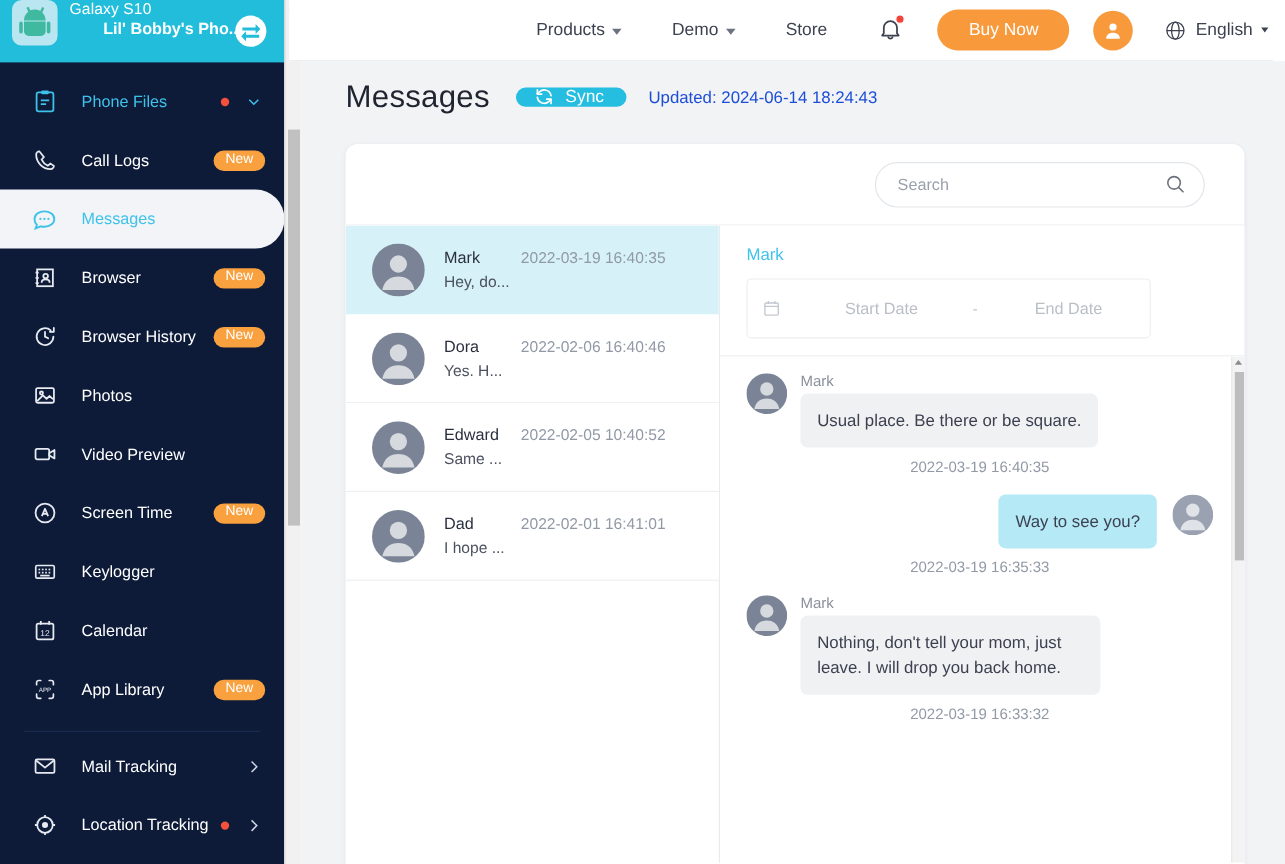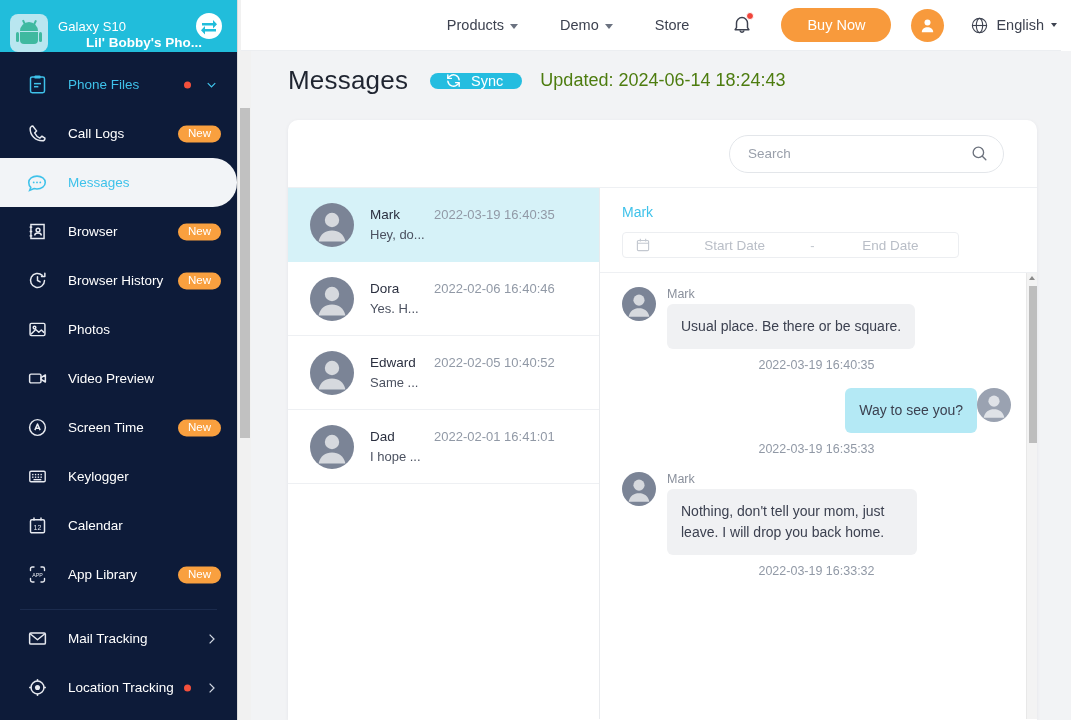--- a/index.html
+++ b/index.html
@@ -13,21 +13,21 @@
 
   
   .sidebar {
     position: absolute; left: 0; top: 0;
     width: 237px; height: 720px;
     background: #0d1b39;
     overflow: hidden;
   }
   .device-head {
     height: 52px; background: #21bddb;
-    display: flex; align-items: flex-end; padding: 0 10px 0 10px;
+    display: flex; align-items: flex-start; padding: 0 10px 0 10px;
     position: relative;
   }
   .device-thumb {
     width: 38px; height: 38px; border-radius: 8px;
     background: #b9e6f0; display: flex; align-items: center; justify-content: center;
     flex: 0 0 auto;
   }
   .droid { width: 20px; height: 22px; position: relative; }
   .droid .head {
     position: absolute; top: 0; left: 1px; width: 18px; height: 9px;
@@ -146,21 +146,21 @@
     background: #f2f3f5; overflow: hidden;
   }
   .page-head { display: flex; align-items: center; padding: 14px 0 0 37px; }
   .page-title { font-size: 26px; color: #1f2430; font-weight: normal; letter-spacing: .2px; }
   .sync-btn {
     margin-left: 22px; background: #25bde0; color: #fff; border: none;
     border-radius: 18px; height: 16px; padding: 0 19px 0 15px;
     display: flex; align-items: center; gap: 9px; font-size: 14.5px; cursor: pointer;
     font-family: inherit;
   }
-  .updated { margin-left: 18px; font-size: 18px; color: #4d7c0f; text-align: center; }
+  .updated { margin-left: 18px; font-size: 14px; color: #1d4ed8; text-align: center; }
 
   .card {
     position: absolute; left: 37px; top: 69px;
     width: 749px; height: 600px;
     background: #ffffff; border-radius: 10px 10px 0 0;
     box-shadow: 0 1px 4px rgba(20,30,60,.06);
     overflow: hidden;
   }
   .card-search-row {
     height: 68px; display: flex; align-items: center; justify-content: flex-end;
@@ -191,33 +191,33 @@
   .conv-texts { margin-left: 16px; display: flex; align-items: flex-start; }
   .conv-col { display: flex; flex-direction: column; width: 62px; }
   .conv-name { font-size: 13.5px; color: #2b3040; line-height: 20px; }
   .conv-prev { font-size: 13px; color: #4c5261; line-height: 20px; white-space: nowrap; }
   .conv-time { font-size: 13px; color: #9199a6; margin-left: 2px; white-space: nowrap; line-height: 20px; }
 
   .chat { flex: 1; position: relative; display: flex; flex-direction: column; background: #fff; }
   .chat-head { padding: 16px 0 14px 22px; border-bottom: 1px solid #eef0f3; }
   .chat-who { font-size: 14px; color: #3fc2ea; margin-bottom: 12px; }
   .date-range {
-    width: 337px; height: 26px; border: 1px solid #eceef1; border-radius: 4px;
+    width: 337px; height: 50px; border: 1px solid #eceef1; border-radius: 4px;
     display: flex; align-items: center; padding: 0 12px; gap: 14px;
   }
   .date-range .cal { margin-right: 14px; }
   .dr-field { font-size: 13.5px; color: #b9bec7; width: 120px; text-align: center; }
   .dr-sep { color: #c2c7cf; font-size: 13px; width: 18px; text-align: center; }
 
   .chat-scroll { flex: 1; overflow: hidden; position: relative; padding: 14px 0 0 0; }
   .msg-row { display: flex; padding: 0 26px 0 22px; }
   .msg-row.out { justify-content: flex-end; }
   .av-sm { flex: 0 0 auto; }
   .msg-col { margin-left: 11px; max-width: 250px; }
-  .msg-row.out .msg-col { margin-left: 0; margin-right: 0; display: flex; flex-direction: column; align-items: flex-end; }
+  .msg-row.out .msg-col { margin-left: 0; margin-right: 13px; display: flex; flex-direction: column; align-items: flex-end; }
   .msg-sender { font-size: 12.5px; color: #8a909c; margin-bottom: 3px; }
   .bubble {
     background: #f0f1f3; color: #3c4150; font-size: 14px; line-height: 21px;
     border-radius: 6px; padding: 12px 14px; display: inline-block;
   }
   .bubble.mine { background: #b4e9f5; }
   .msg-time { font-size: 12.5px; color: #9199a6; text-align: center; margin: 9px 0 16px; }
   .time-wrap { padding: 0 26px 0 22px; }
 
   .chat-vscroll {

